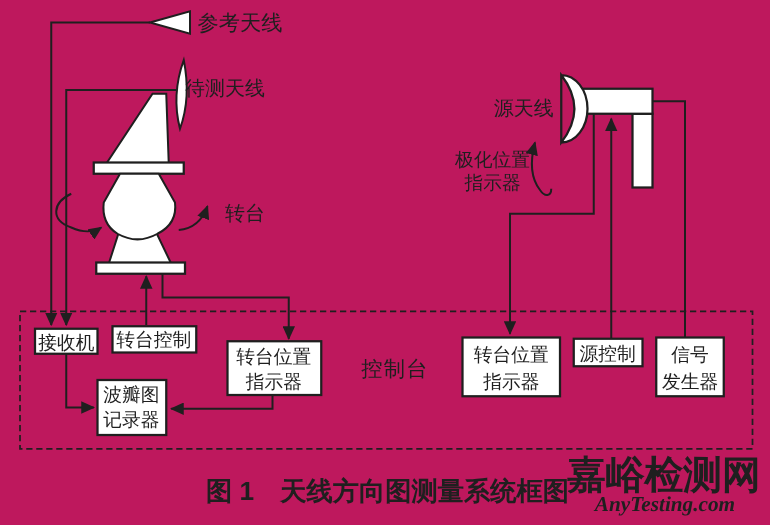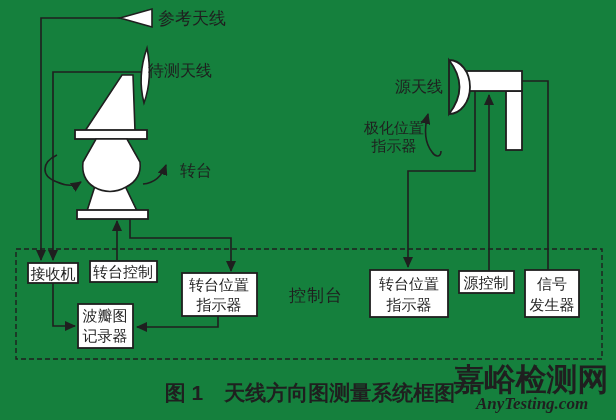--- a/index.html
+++ b/index.html
@@ -1,17 +1,17 @@
 <!DOCTYPE html>
 <html><head>
 <meta charset="utf-8">
 <style>
   html,body{margin:0;padding:0;background:#ffffff;}
   .stage{
-    position:relative;width:616px;height:420px;background:#15803d;overflow:hidden;
+    position:relative;width:616px;height:420px;background:#be185d;overflow:hidden;
     font-family:"Liberation Serif", serif;
   }
   svg text{font-family:"Liberation Serif", serif;fill:#1f1f1f;}
   svg .cap{font-family:"Liberation Sans", sans-serif;font-weight:bold;}
   svg .wm-cn{font-family:"Liberation Sans", sans-serif;font-weight:bold;}
   svg .wm-en{font-family:"Liberation Serif", serif;font-style:italic;font-weight:bold;}
 </style>
 </head>
 <body>
 

